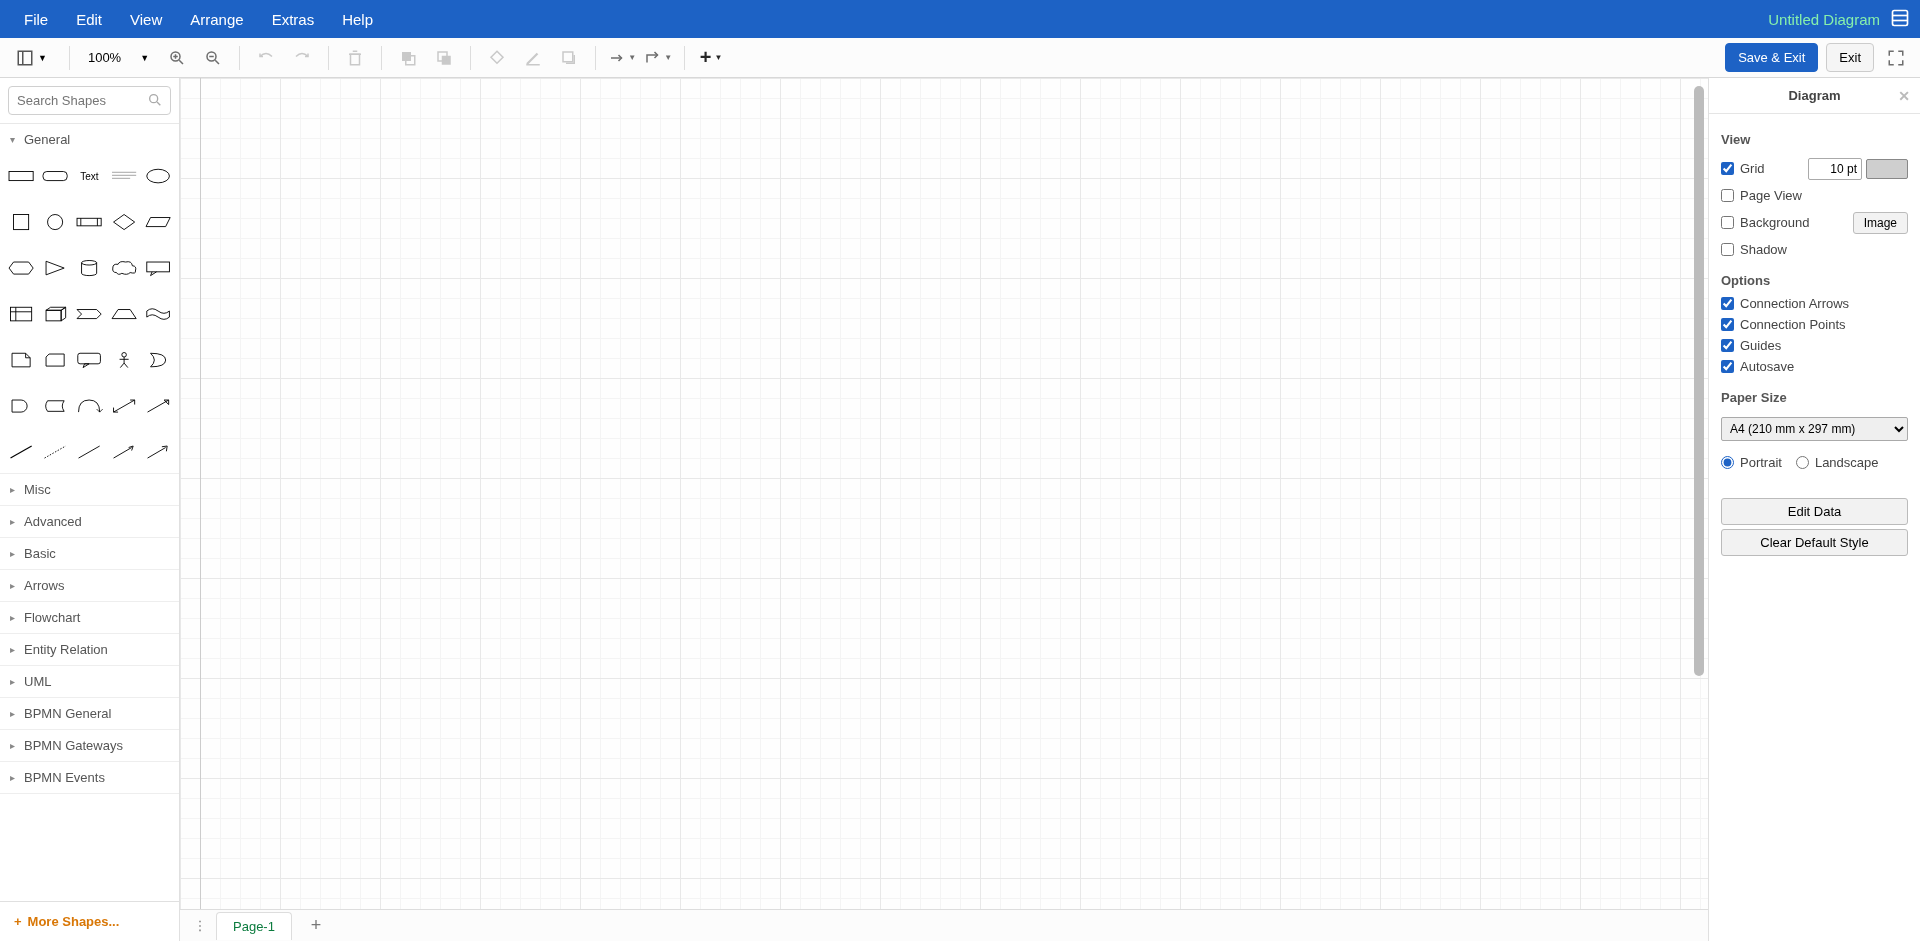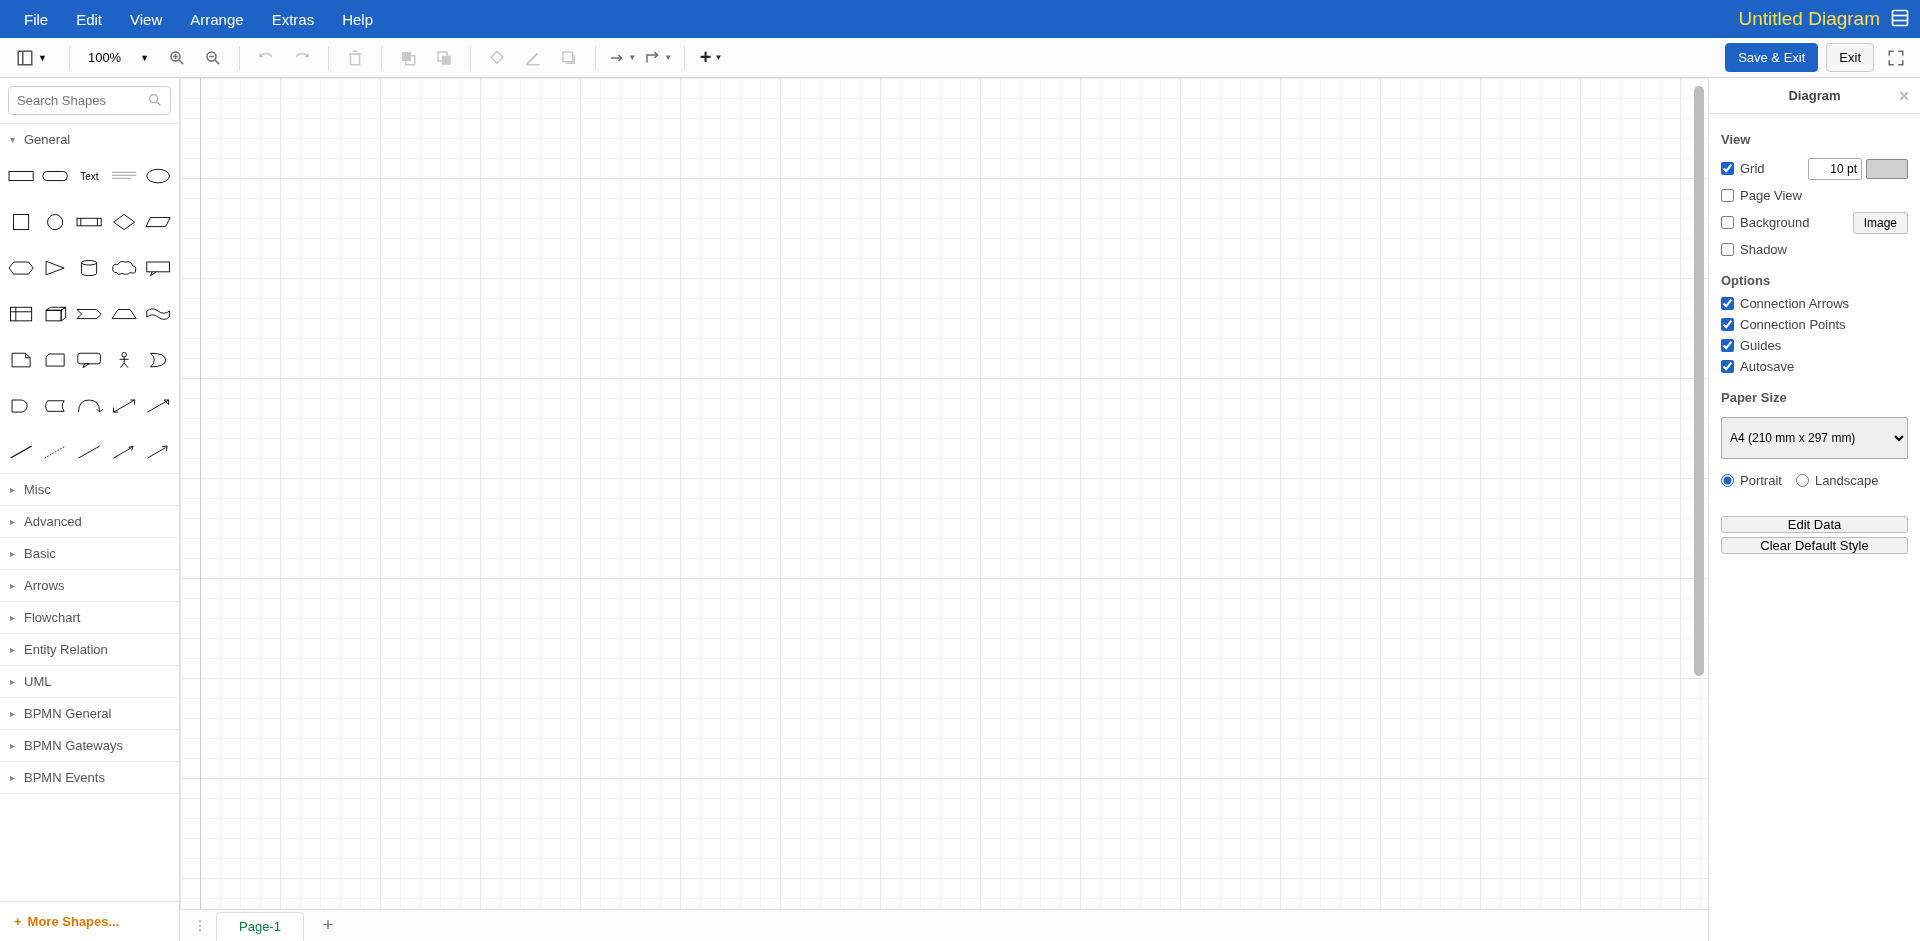--- a/index.html
+++ b/index.html
@@ -3,21 +3,21 @@
 <meta charset="utf-8">
 <style>
 * { box-sizing: border-box; margin: 0; padding: 0; font-family: -apple-system, BlinkMacSystemFont, "Segoe UI", Helvetica, Arial, sans-serif; }
 body { width: 1920px; height: 941px; overflow: hidden; background: #fff; font-size: 13px; }
 
 
 .menubar { background: #1d62c5; height: 38px; display: flex; align-items: center; padding: 0 10px; color: #fff; justify-content: space-between; }
 .menubar-left { display: flex; align-items: center; gap: 0; }
 .menu-item { padding: 0 14px; height: 30px; display: flex; align-items: center; cursor: pointer; font-size: 15px; }
 .menubar-right { display: flex; align-items: center; gap: 10px; }
-.doc-title { font-size: 19px; color: #fde047; }
+.doc-title { font-size: 15px; color: #86efac; }
 .format-icon { width: 20px; height: 20px; fill: #fff; cursor: pointer; }
 
 
 .toolbar { height: 40px; border-bottom: 1px solid #d8d8d8; display: flex; align-items: center; padding: 0 10px; background: #fcfcfc; justify-content: space-between; }
 .toolbar-left { display: flex; align-items: center; gap: 8px; }
 .toolbar-right { display: flex; align-items: center; gap: 8px; }
 .tool-btn { width: 28px; height: 28px; display: flex; align-items: center; justify-content: center; cursor: pointer; border-radius: 3px; color: #555; opacity: 0.85; }
 .tool-btn.disabled { opacity: 0.3; cursor: default; }
 .tool-sep { width: 1px; height: 24px; background: #ddd; margin: 0 4px; }
 .zoom-ctrl { display: flex; align-items: center; gap: 15px; padding: 4px 6px; cursor: pointer; }
@@ -56,36 +56,36 @@
                     linear-gradient(#f4f4f4 1px, transparent 1px), linear-gradient(90deg, #f4f4f4 1px, transparent 1px);
   background-size: 100px 100px, 100px 100px, 20px 20px, 20px 20px;
 }
 .canvas-edge-v { position: absolute; top: 0; bottom: 0; width: 1px; background: #ccc; }
 .hscroll { position: absolute; bottom: 4px; left: 430px; width: 680px; height: 10px; background: #bcbcbc; border-radius: 5px; }
 .vscroll { position: absolute; right: 4px; top: 8px; width: 10px; height: 590px; background: #bcbcbc; border-radius: 5px; }
 .resize-handle { position: absolute; left: -4px; top: 444px; width: 8px; height: 20px; cursor: ew-resize; display: flex; align-items: center; justify-content: center; color: #888; font-size: 10px; }
 
 .page-tabs { position: absolute; bottom: 0; left: 0; right: 0; height: 32px; background: #fcfcfc; border-top: 1px solid #ddd; display: flex; align-items: center; padding: 0 8px; gap: 4px; }
 .tab-menu { width: 24px; height: 24px; display: flex; align-items: center; justify-content: center; cursor: pointer; color: #777; }
-.page-tab { padding: 6px 22px; border: 1px solid #ddd; border-bottom: none; background: #fff; border-radius: 4px 4px 0 0; font-size: 13px; color: #0b7b3e; font-weight: 500; cursor: pointer; }
+.page-tab { padding: 6px 16px; border: 1px solid #ddd; border-bottom: none; background: #fff; border-radius: 4px 4px 0 0; font-size: 13px; color: #0b7b3e; font-weight: 500; cursor: pointer; }
 .add-tab { width: 24px; height: 24px; display: flex; align-items: center; justify-content: center; cursor: pointer; color: #777; font-size: 18px; margin-left: 8px; }
 
 
 .panel-hdr { padding: 10px 12px; border-bottom: 1px solid #e5e5e5; display: flex; justify-content: center; position: relative; font-weight: 600; color: #444; }
 .panel-close { position: absolute; right: 10px; top: 10px; color: #bbb; cursor: pointer; font-size: 14px; }
 .panel-body { padding: 10px 12px; overflow-y: auto; }
 .section-label { font-weight: 600; color: #555; margin: 8px 0; font-size: 13px; }
 .field-row { display: flex; align-items: center; gap: 6px; margin: 6px 0; font-size: 13px; color: #444; }
 .field-row input[type=checkbox], .field-row input[type=radio] { accent-color: #1d62c5; cursor: pointer; }
 .grid-row { display: flex; align-items: center; gap: 8px; justify-content: space-between; }
 .small-input { width: 54px; padding: 3px 4px; border: 1px solid #aaa; border-radius: 2px; font-size: 12px; text-align: right; }
 .swatch-btn { width: 42px; height: 20px; border: 1px solid #888; background: #cfcfcf; cursor: pointer; border-radius: 2px; }
-.panel-btn { width: 100%; border: 1px solid #bbb; background: #f2f2f2; border-radius: 3px; cursor: pointer; font-size: 13px; margin-top: 4px; }
+.panel-btn { width: 100%; padding: 5px; border: 1px solid #bbb; background: #f2f2f2; border-radius: 3px; cursor: pointer; font-size: 13px; margin-top: 4px; }
 .img-btn { padding: 3px 10px; border: 1px solid #bbb; background: #f2f2f2; border-radius: 3px; cursor: pointer; font-size: 12px; }
-.paper-select { width: 100%; padding: 12px 4px; border: 1px solid #aaa; border-radius: 2px; font-size: 12px; margin-top: 4px; }
+.paper-select { width: 100%; padding: 3px 4px; border: 1px solid #aaa; border-radius: 2px; font-size: 12px; margin-top: 4px; }
 .orient-row { display: flex; gap: 14px; margin-top: 8px; }
 
 </style>
 </head>
 <body>
 
 <div class="menubar">
   <div class="menubar-left">
     <div class="menu-item">File</div>
     <div class="menu-item">Edit</div>

